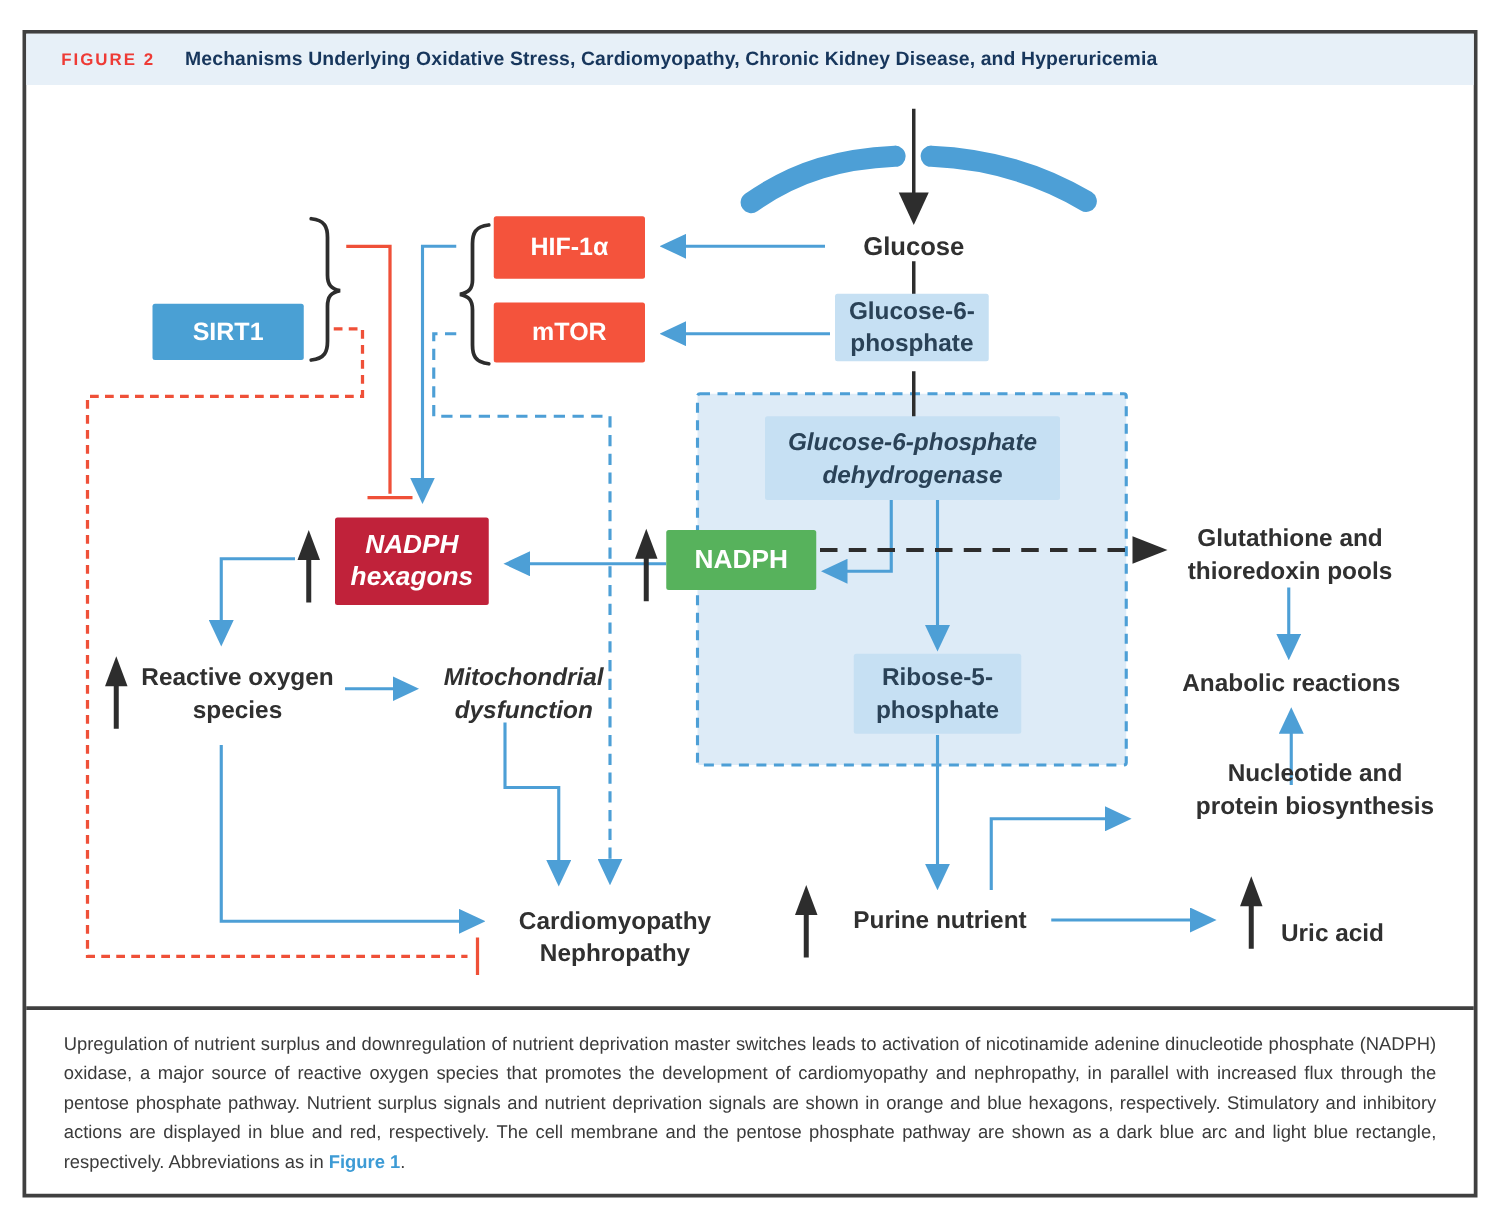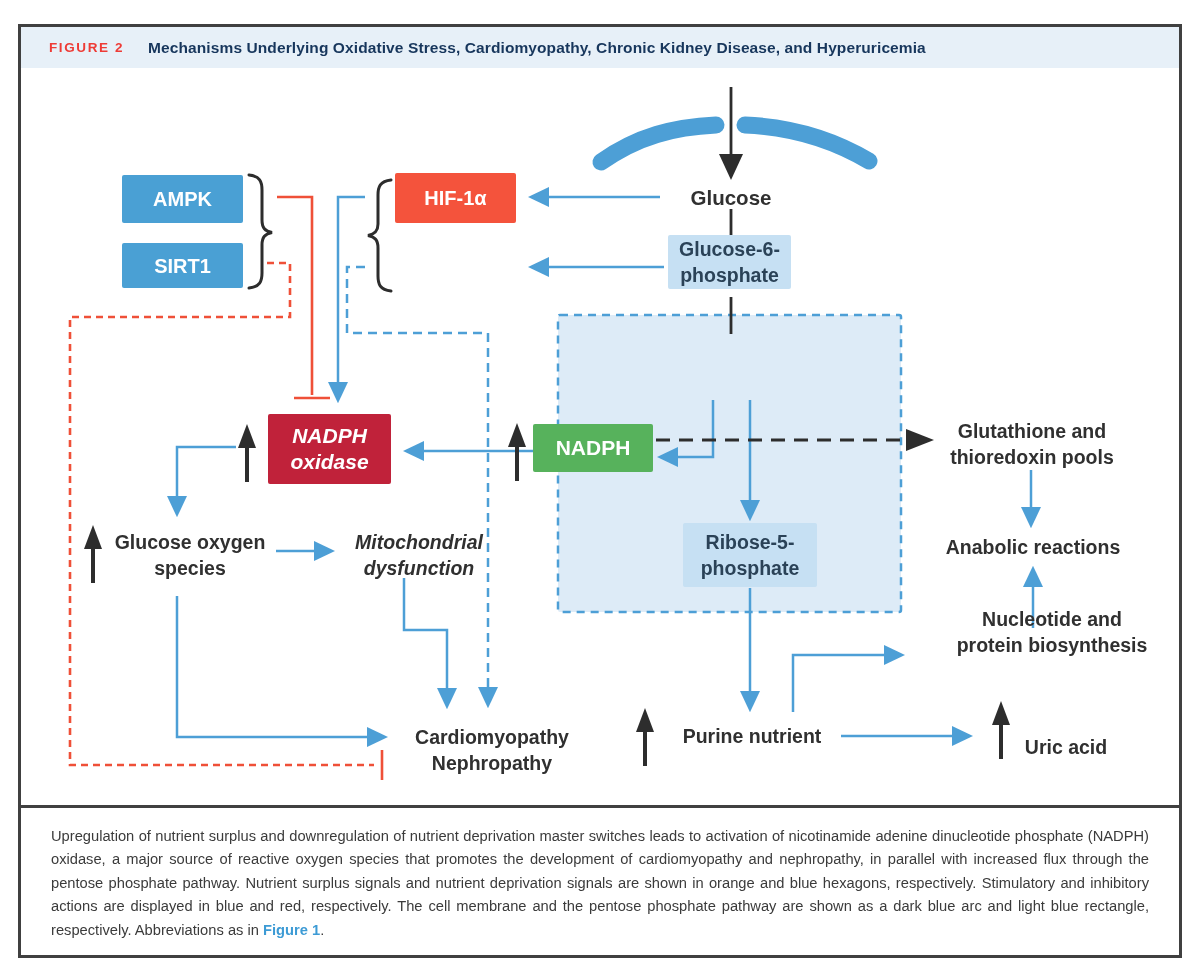--- a/index.html
+++ b/index.html
@@ -165,50 +165,54 @@
 
     <g style="stroke:var(--line_black);fill:var(--line_black)">
       <use href="#upArrow" x="247" y="422"></use>
       <use href="#upArrow" x="517" y="421"></use>
       <use href="#upArrow" x="93" y="523"></use>
       <use href="#upArrow" x="645" y="706"></use>
       <use href="#upArrow" x="1001" y="699"></use>
     </g>
   </svg>
 
-  <div class="box" style="left:122px;top:175px;width:121px;height:48px;background:var(--box_blue);font-size:20px;">
-    <span>AMPK</span>
-  </div>
   <div class="box" style="left:122px;top:243px;width:121px;height:45px;background:var(--box_blue);font-size:20px;">
     <span>SIRT1</span>
   </div>
   <div class="box" style="left:395px;top:173px;width:121px;height:50px;background:var(--box_orange);font-size:20px;">
     <span>HIF-1α</span>
   </div>
+  <div class="box" style="left:395px;top:242px;width:121px;height:48px;background:var(--box_orange);font-size:20px;">
+    <span>mTOR</span>
+  </div>
   <div class="box it" style="left:268px;top:414px;width:123px;height:70px;background:var(--box_darkred);font-size:21px;">
     <span>NADPH</span>
-    <span>oxidase</span>
+    <span>hexagons</span>
   </div>
   <div class="box" style="left:533px;top:424px;width:120px;height:48px;background:var(--box_green);font-size:21px;">
     <span>NADPH</span>
   </div>
   <div class="box lb" style="left:668px;top:235px;width:123px;height:54px;background:var(--box_lightblue);font-size:19.5px;">
     <span>Glucose-6-</span>
     <span>phosphate</span>
   </div>
+  <div class="box lb it" style="left:612px;top:333px;width:236px;height:67px;background:var(--box_lightblue);font-size:19.5px;">
+    <span>Glucose-6-phosphate</span>
+    <span>dehydrogenase</span>
+  </div>
   <div class="box lb" style="left:683px;top:523px;width:134px;height:64px;background:var(--box_lightblue);font-size:19.5px;">
     <span>Ribose-5-</span>
     <span>phosphate</span>
   </div>
 
   <div class="lbl" style="left:731px;top:198px;font-size:20.5px;">
     <div>Glucose</div>
   </div>
   <div class="lbl" style="left:190px;top:555px;">
-    <div>Glucose oxygen</div>
+    <div>Reactive oxygen</div>
     <div>species</div>
   </div>
   <div class="lbl it" style="left:419px;top:555px;">
     <div>Mitochondrial</div>
     <div>dysfunction</div>
   </div>
   <div class="lbl" style="left:492px;top:750px;">
     <div>Cardiomyopathy</div>
     <div>Nephropathy</div>
   </div>

